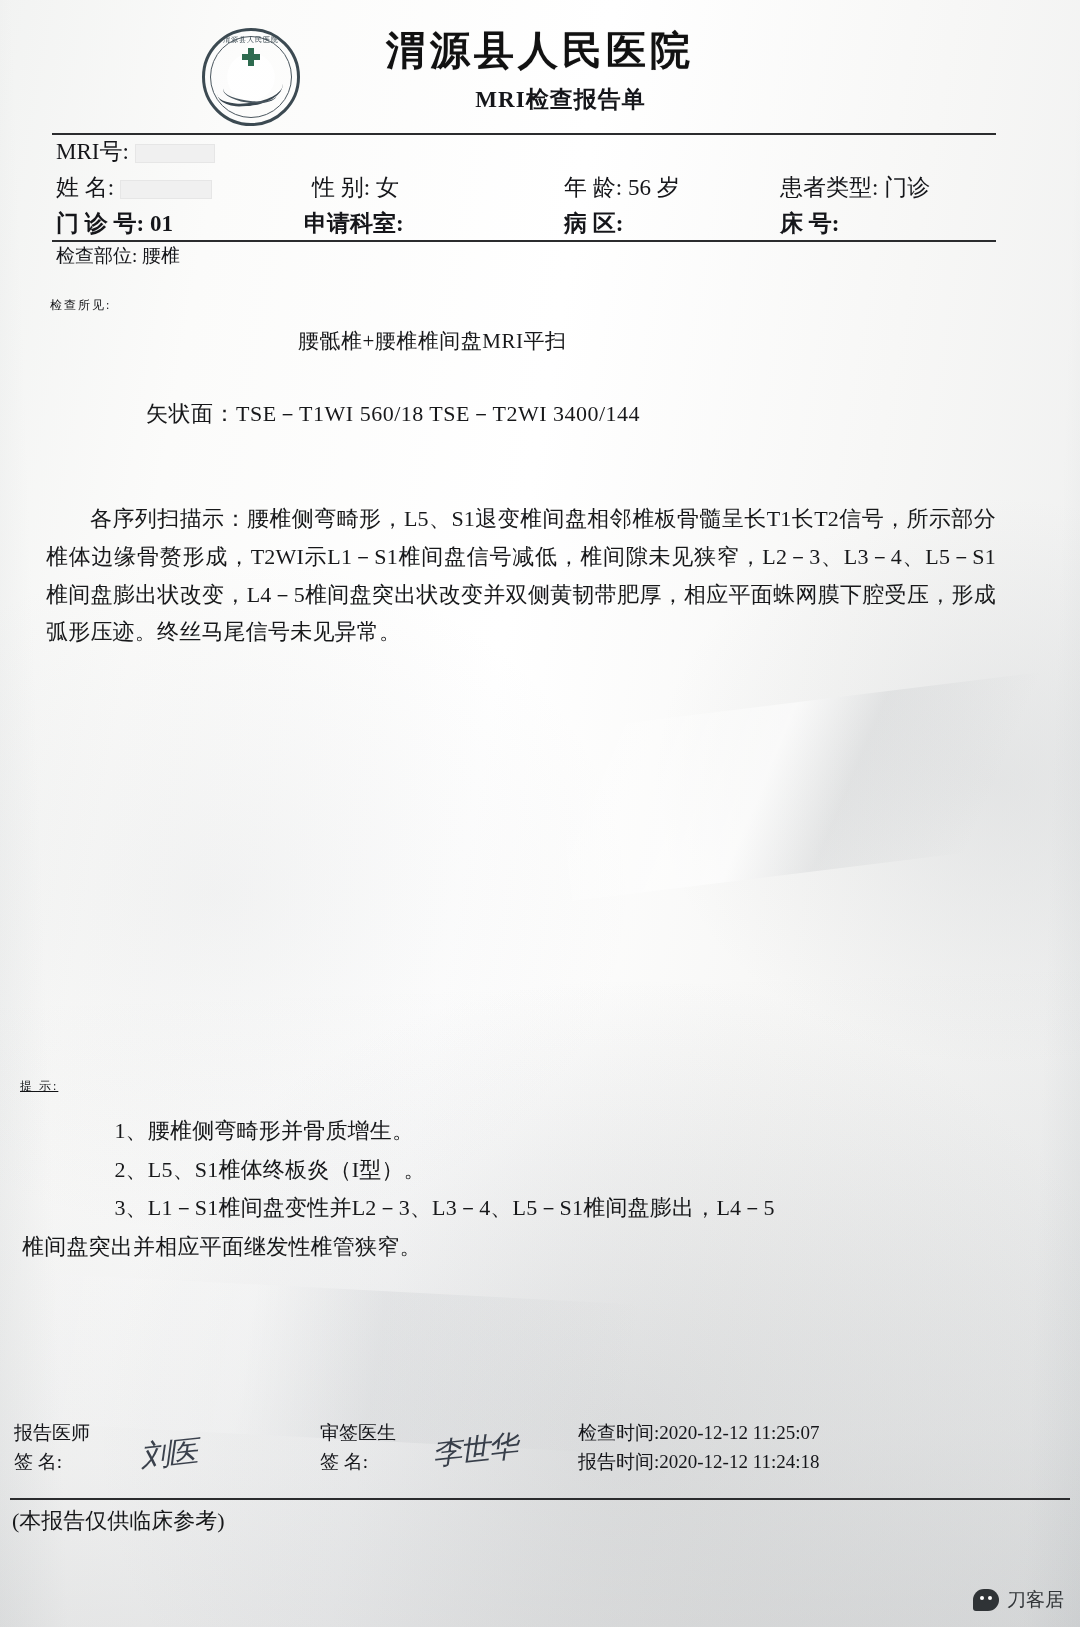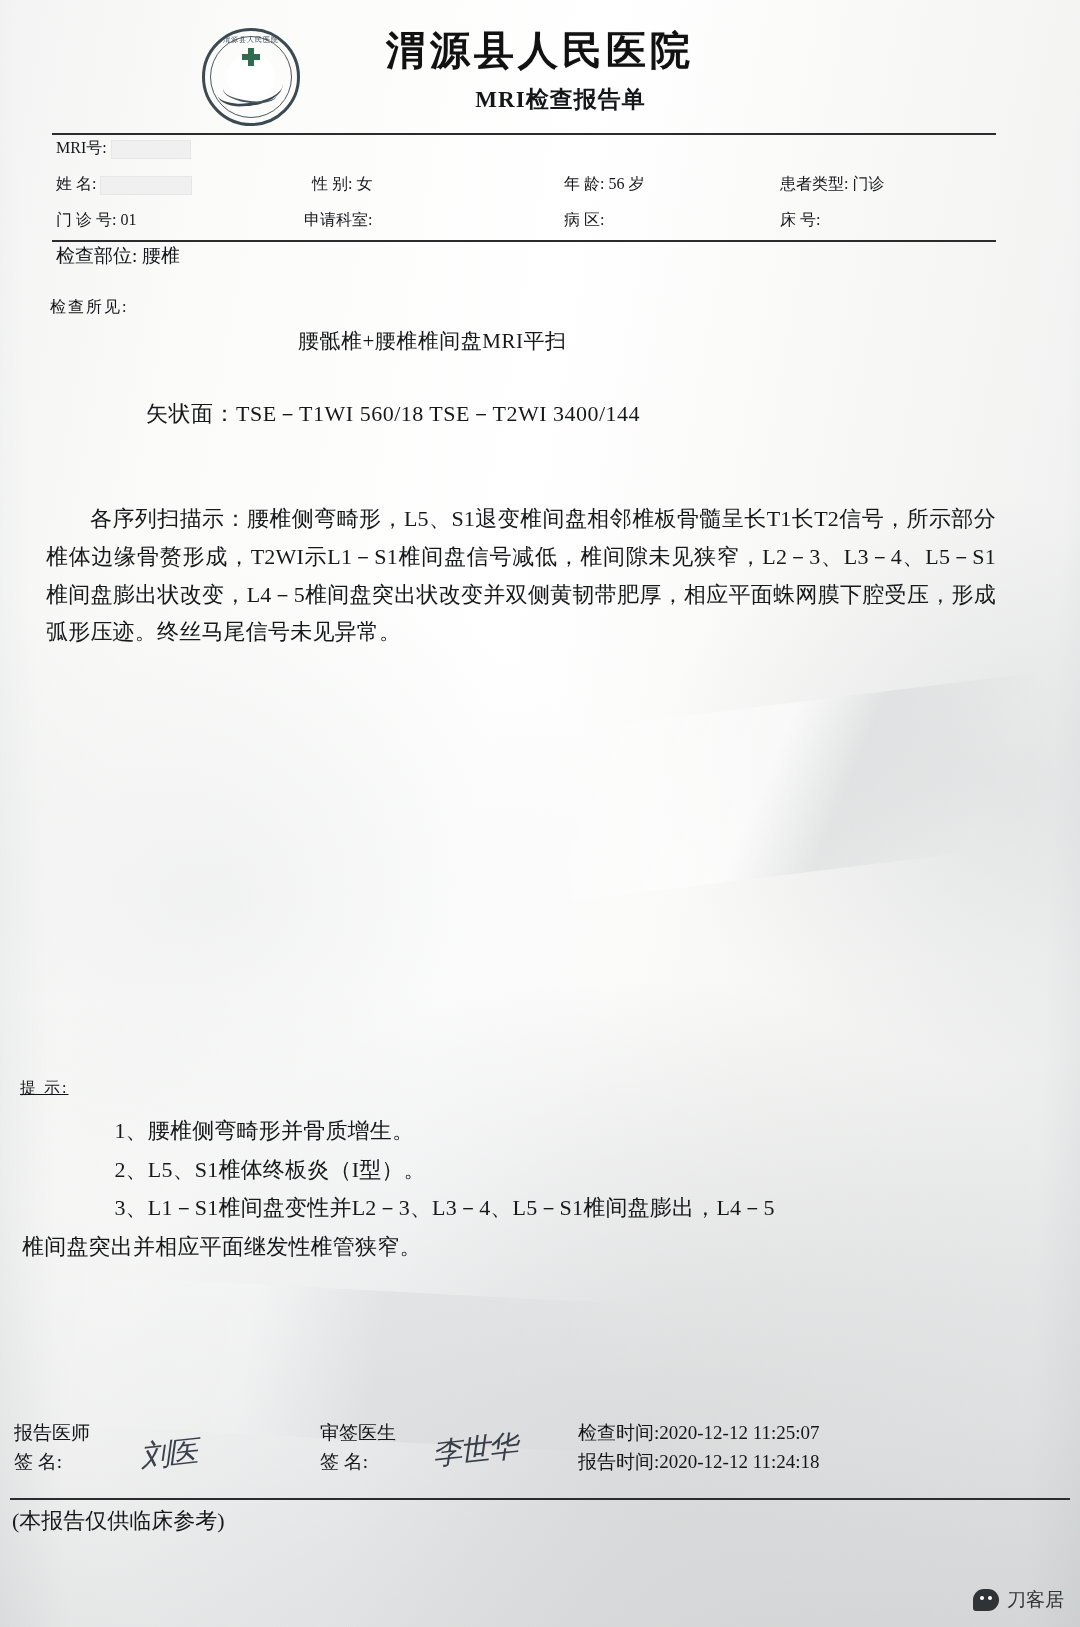--- a/index.html
+++ b/index.html
@@ -147,21 +147,21 @@
     height: 2px;
   }
   .rule.top { left: 52px; top: 133px; width: 944px; }
   .rule.bottom { left: 52px; top: 240px; width: 944px; }
 
   .info {
     position: absolute;
     left: 56px;
     top: 140px;
     width: 946px;
-    font-size: 16px;
+    font-size: 23px;
     line-height: 1.0;
     color: #15161a;
     text-align: center;
   }
   .info-row { position: relative; height: 30px; }
   .field { position: absolute; white-space: nowrap; }
   .lbl { letter-spacing: 0px; }
   .val { }
   .redact {
     display: inline-block;
@@ -176,21 +176,21 @@
     position: absolute;
     left: 56px;
     top: 243px;
     font-size: 19px;
     color: #15161a;
   }
 
   
   .section-label {
     position: absolute;
-    font-size: 16px;
+    font-size: 12px;
     letter-spacing: 2px;
     color: #121316;
   }
   #findings-label { left: 50px; top: 297px; }
 
   .findings-heading {
     position: absolute;
     left: 298px;
     top: 327px;
     font-size: 21px;
@@ -355,21 +355,21 @@
       <span class="field" style="left:508px;">
         <span class="lbl">年  龄:</span>
         <span class="val">56 岁</span>
       </span>
       <span class="field" style="left:724px;">
         <span class="lbl">患者类型:</span>
         <span class="val">门诊</span>
       </span>
     </div>
 
-    <div class="info-row" style="margin-top:6px;">
+    <div class="info-row" style="margin-top:6px;font-weight:bold;">
       <span class="field" style="left:0;">
         <span class="lbl">门 诊 号:</span>
         <span class="val">01</span>
       </span>
       <span class="field" style="left:248px;">
         <span class="lbl">申请科室:</span>
         <span class="val"></span>
       </span>
       <span class="field" style="left:508px;">
         <span class="lbl">病  区:</span>

